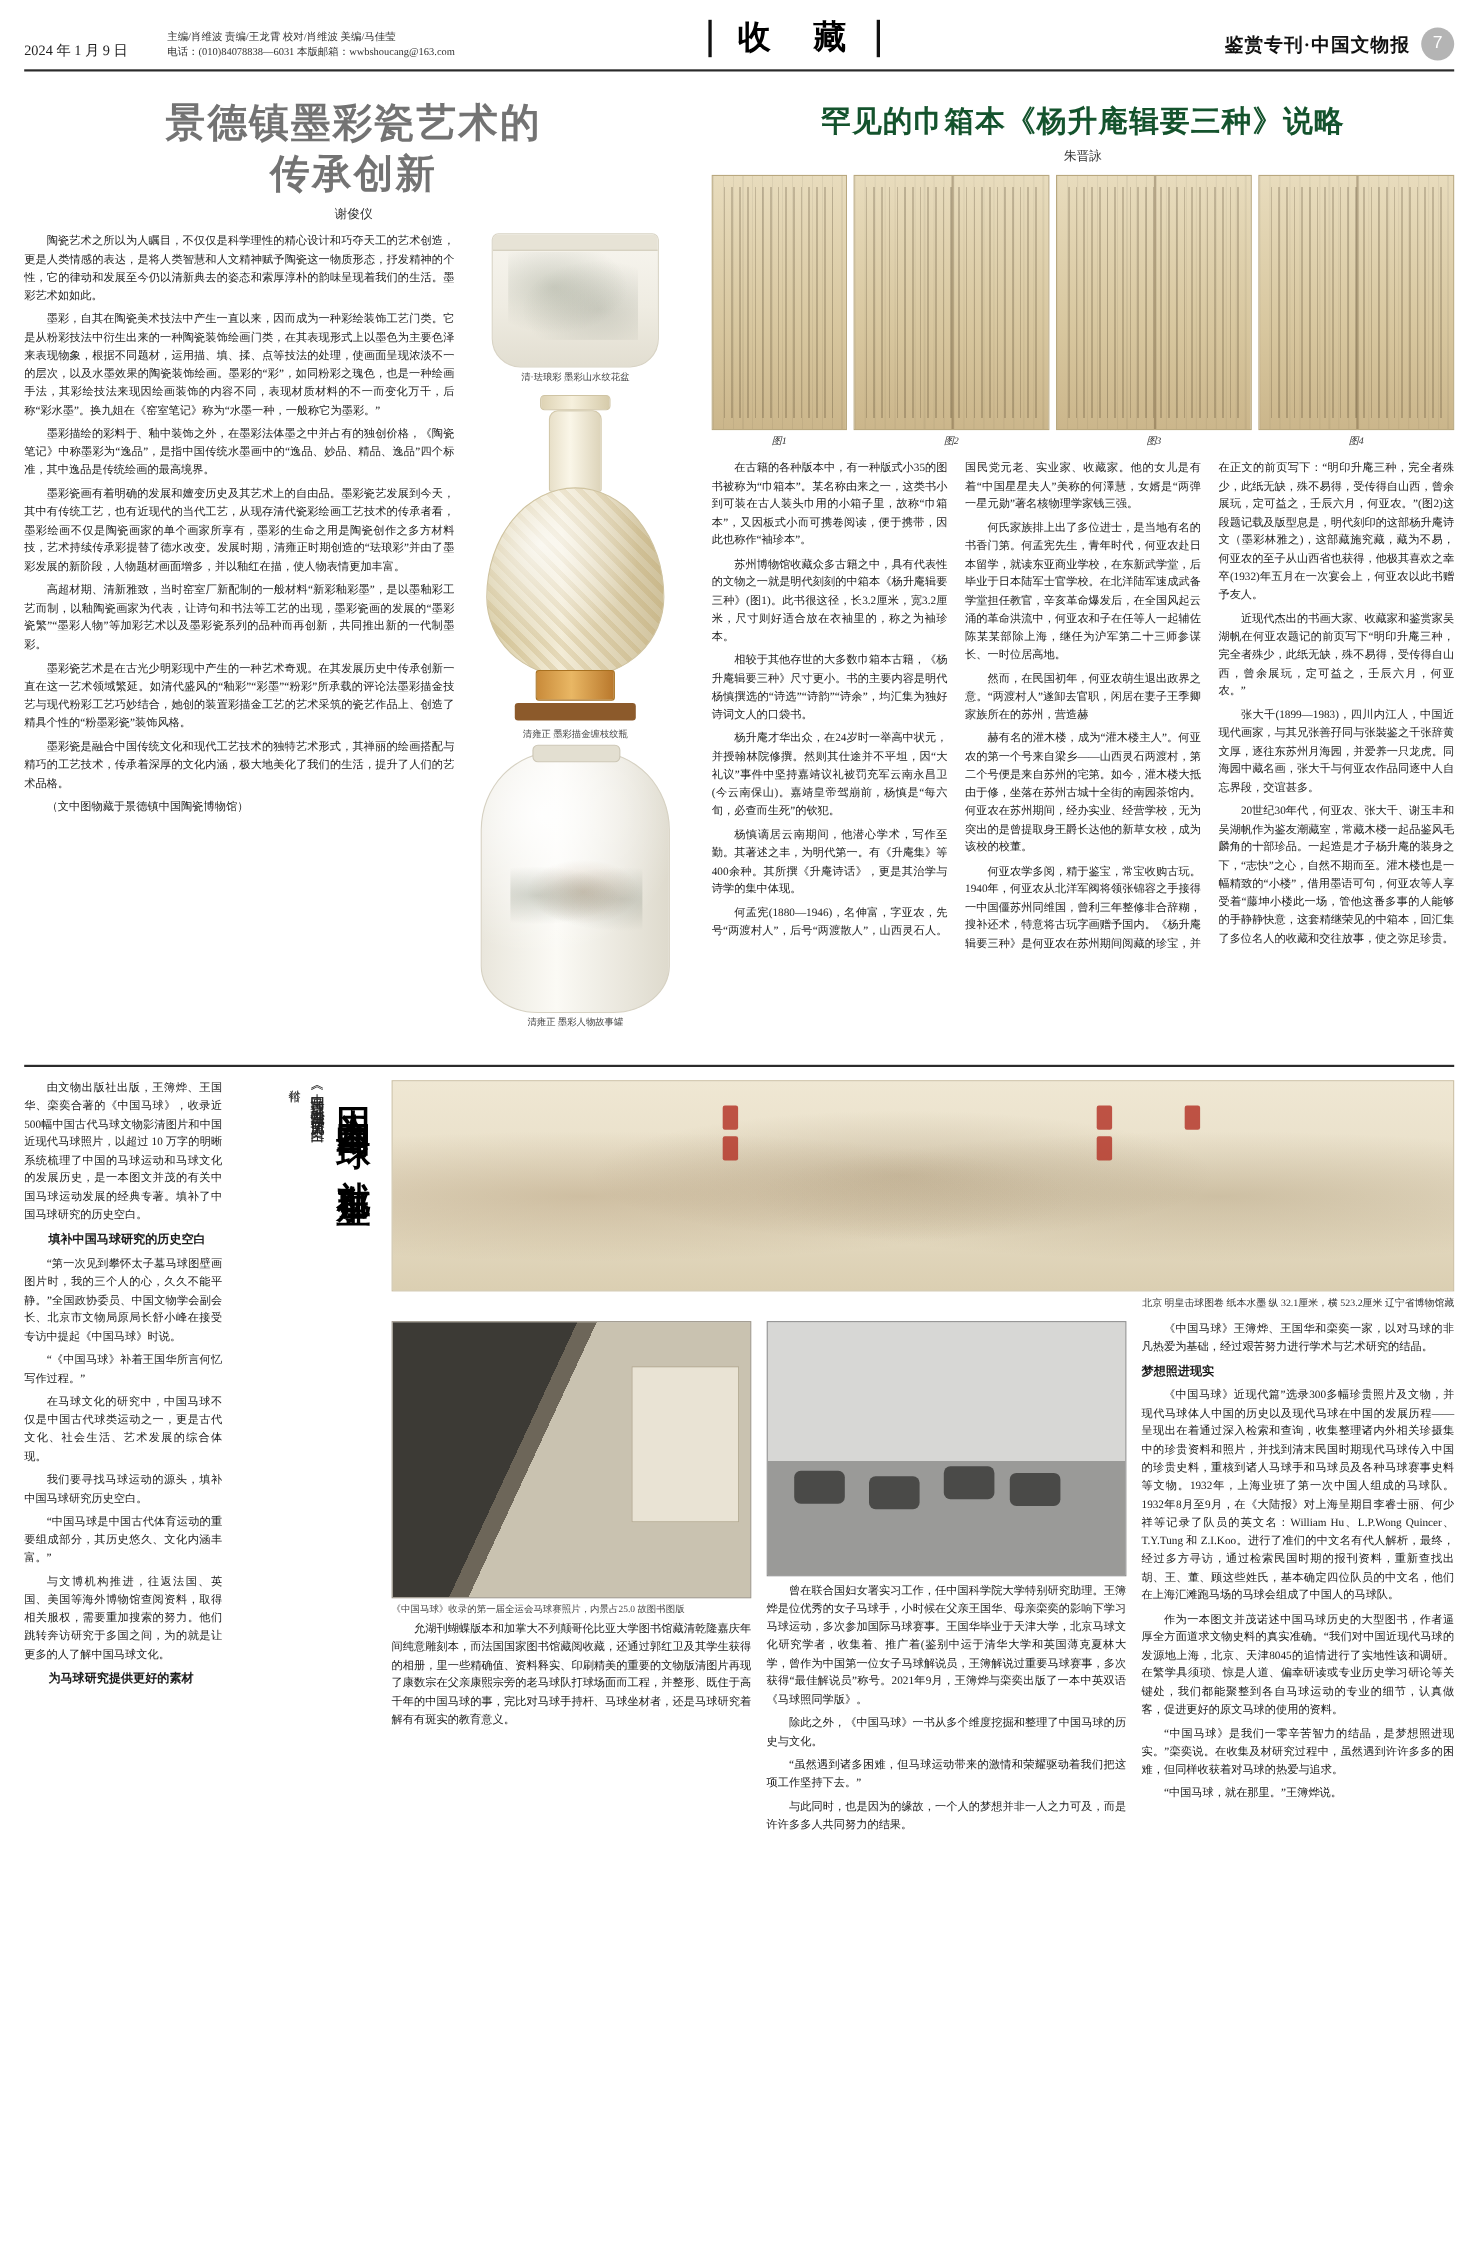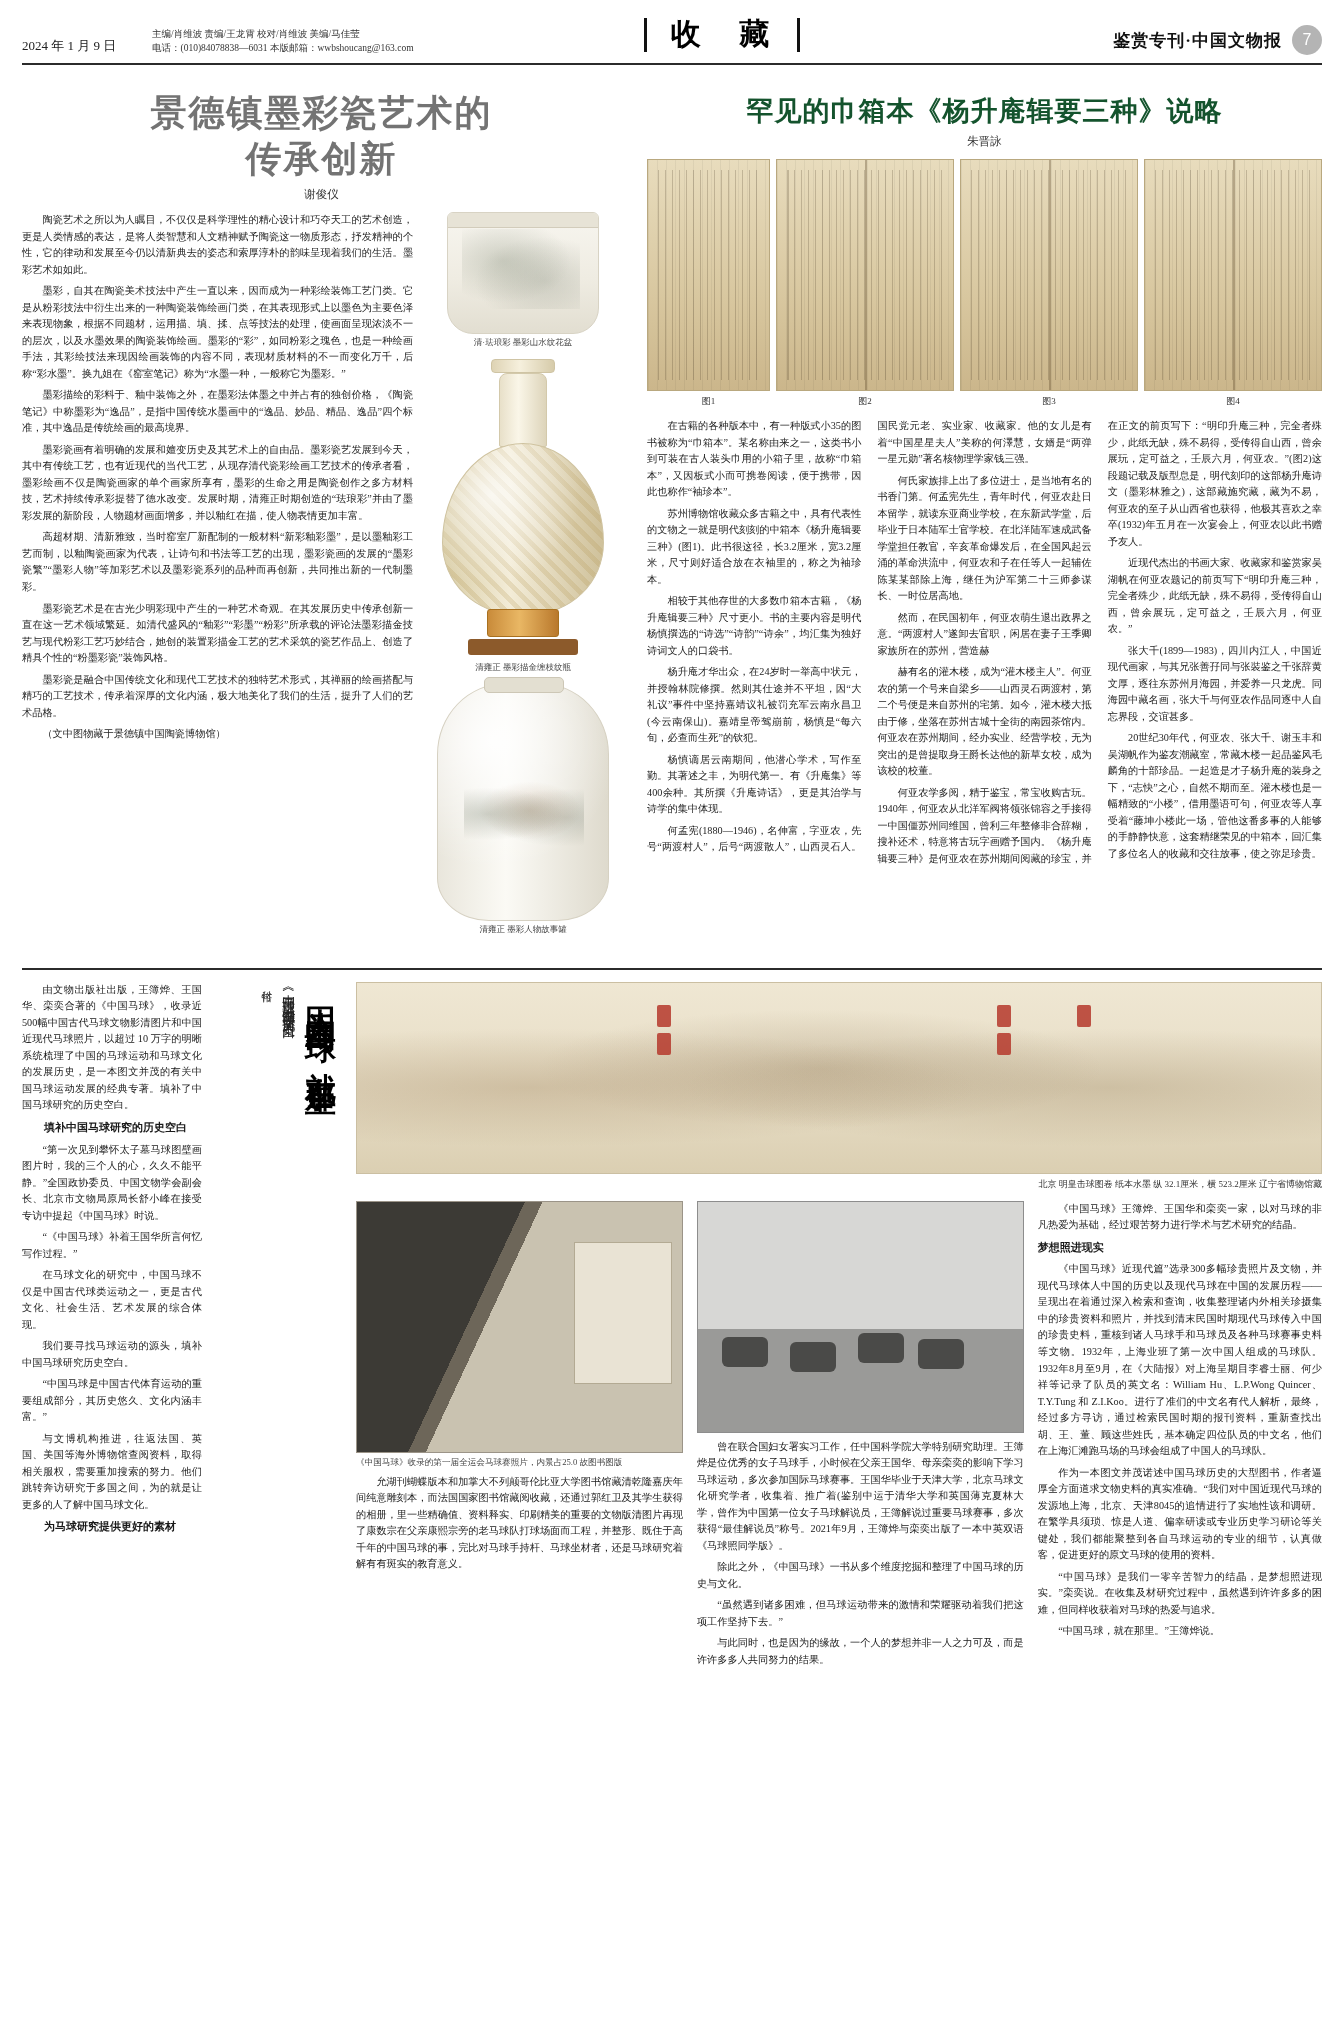--- a/index.html
+++ b/index.html
@@ -95,21 +95,21 @@
       repeating-linear-gradient(90deg, rgba(0,0,0,.05) 0 1px, rgba(0,0,0,0) 1px 9px),
       linear-gradient(180deg,#e8dcbd,#d8c79f 60%,#cbb68b);
     position:relative;overflow:hidden;
   }
   .bookimg .spine{position:absolute;left:50%;top:0;bottom:0;width:2px;background:rgba(90,70,40,.35);}
   .bookimg .txt{position:absolute;inset:10px;
     background:repeating-linear-gradient(90deg, rgba(60,45,25,.40) 0 1.5px, rgba(0,0,0,0) 1.5px 7px);opacity:.55;}
   .bookimg.cover{background:linear-gradient(180deg,#d9cba6,#c7b punch);}
   .bk-cap{font-size:9px;text-align:center;color:#333;margin-top:4px;}
   .bk-row{display:flex;gap:6px;}
-  .bk-col{flex:1;}
+  .bk-col{flex:1;font-style:italic;}
   .bk-col.wide{flex:1.45;}
 
   
   .divider{border-top:2px solid #2b2b2b;margin:16px 0 0;}
   .bottom{display:flex;gap:18px;margin-top:12px;}
   .b-left{width:180px;font-size:10.2px;line-height:1.62;text-align:justify;}
   .b-left p{margin:0 0 5px;text-indent:2em;}
   .b-sub{font-weight:bold;font-size:11px;margin:8px 0 5px;text-indent:0;}
   .vtitle-wrap{display:flex;flex-direction:row-reverse;gap:6px;width:118px;}
   .vtitle{

